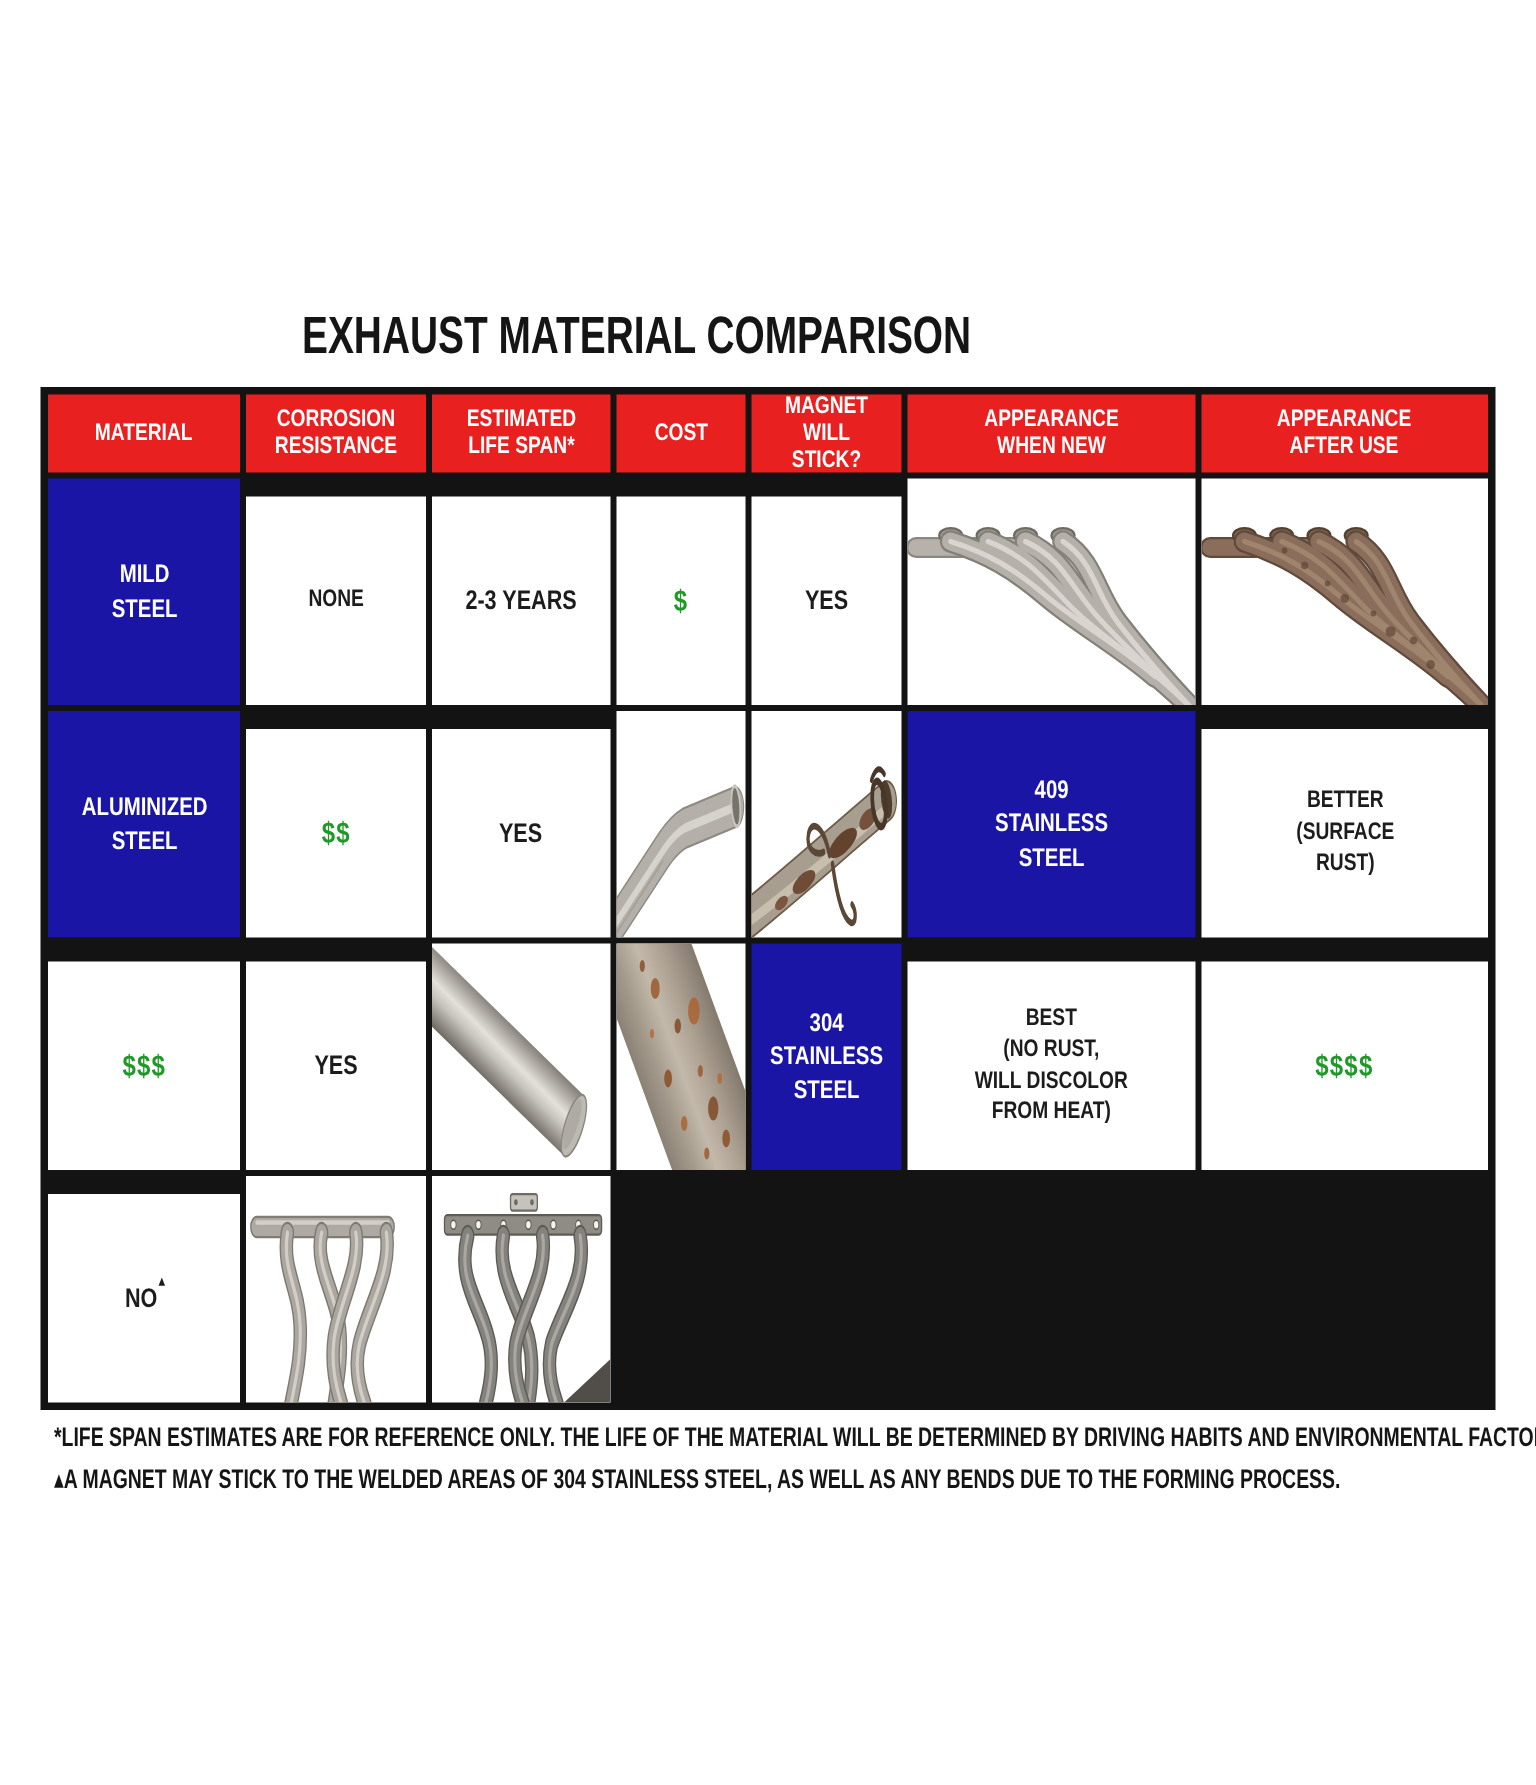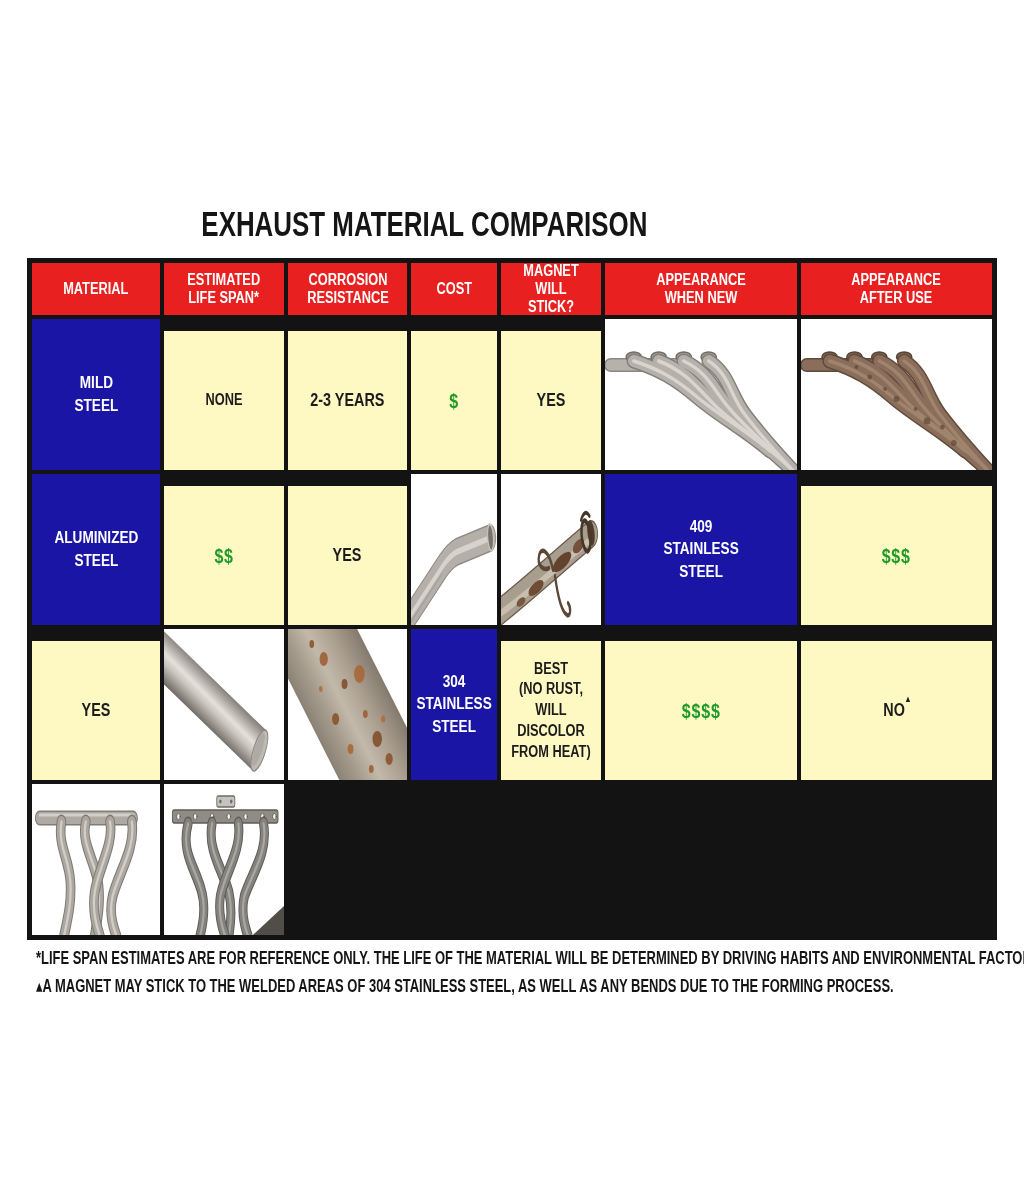--- a/index.html
+++ b/index.html
@@ -22,21 +22,21 @@
     background:var(--grid);display:grid;
     grid-template-columns:128px 120px 119px 86px 100px 192px 191px;
     grid-template-rows:52px 151px 151px 151px 151px;
     gap:4px;padding:5px;
   }
   .cell{display:flex;align-items:center;justify-content:center;text-align:center;overflow:hidden;}
   .hdr{background:var(--header-bg);color:var(--text-light);}
   .hdr .cond{font-size:16px;font-weight:700;line-height:1.12;}
   .mat{background:var(--material-bg);color:var(--text-light);}
   .mat .cond{font-size:17px;font-weight:700;line-height:1.3;}
-  .dat{background:#fef9c3;color:var(--text-dark);margin-top:12px;}
+  .dat{background:#ffffff;color:var(--text-dark);margin-top:12px;}
   .dat .cond{font-size:18px;font-weight:700;line-height:1.3;}
   .dat.corr .cond{font-size:16px;}
   .dat.cost .cond{font-size:20px;color:var(--cost-green);letter-spacing:1px;}
   .cond{display:inline-block;transform:scaleX(0.8);white-space:pre-line;text-align:center;}
   sup.mark{font-size:11px;position:relative;top:-7px;left:1px;}
   .photo{background:#fff;padding:0;}
   .photo svg{width:100%;height:100%;display:block;}
   .foot{position:absolute;left:36px;top:944px;}
   .fline{
     font-size:18px;font-weight:700;color:#151515;white-space:nowrap;
@@ -49,26 +49,26 @@
 <div class="title-wrap">
   <span class="title">EXHAUST MATERIAL COMPARISON</span>
 </div>
 
 <div class="tbl">
 
   <div class="cell hdr">
       <span class="cond">MATERIAL</span>
     </div>
   <div class="cell hdr">
+      <span class="cond">CORROSION
+RESISTANCE</span>
+    </div>
+  <div class="cell hdr">
       <span class="cond">ESTIMATED
 LIFE SPAN*</span>
-    </div>
-  <div class="cell hdr">
-      <span class="cond">CORROSION
-RESISTANCE</span>
     </div>
   <div class="cell hdr">
       <span class="cond">COST</span>
     </div>
   <div class="cell hdr">
       <span class="cond">MAGNET
 WILL STICK?</span>
     </div>
   <div class="cell hdr">
       <span class="cond">APPEARANCE
@@ -211,20 +211,25 @@
         <path d="M104,96 C96,76 80,72 76,82 C72,92 86,97 96,94" stroke="#5a4736" stroke-width="4.5"></path>
         <path d="M108,102 C114,124 122,138 132,141 C140,143 140,133 134,129" stroke="#5a4736" stroke-width="4.5"></path>
       </g>
     </svg>
   </div>
 
   <div class="cell mat">
       <span class="cond">409
 STAINLESS
 STEEL</span>
+    </div>
+  <div class="cell dat corr">
+      <span class="cond">BETTER
+(SURFACE
+RUST)</span>
     </div>
   <div class="cell dat cost">
       <span class="cond">$$$</span>
     </div>
   <div class="cell dat">
       <span class="cond"><span>YES</span><sup class="mark"></sup></span>
     </div>
   <div class="cell photo" aria-label="new polished straight stainless tube">
     <svg viewBox="0 0 200 151" preserveAspectRatio="none">
       <defs>

